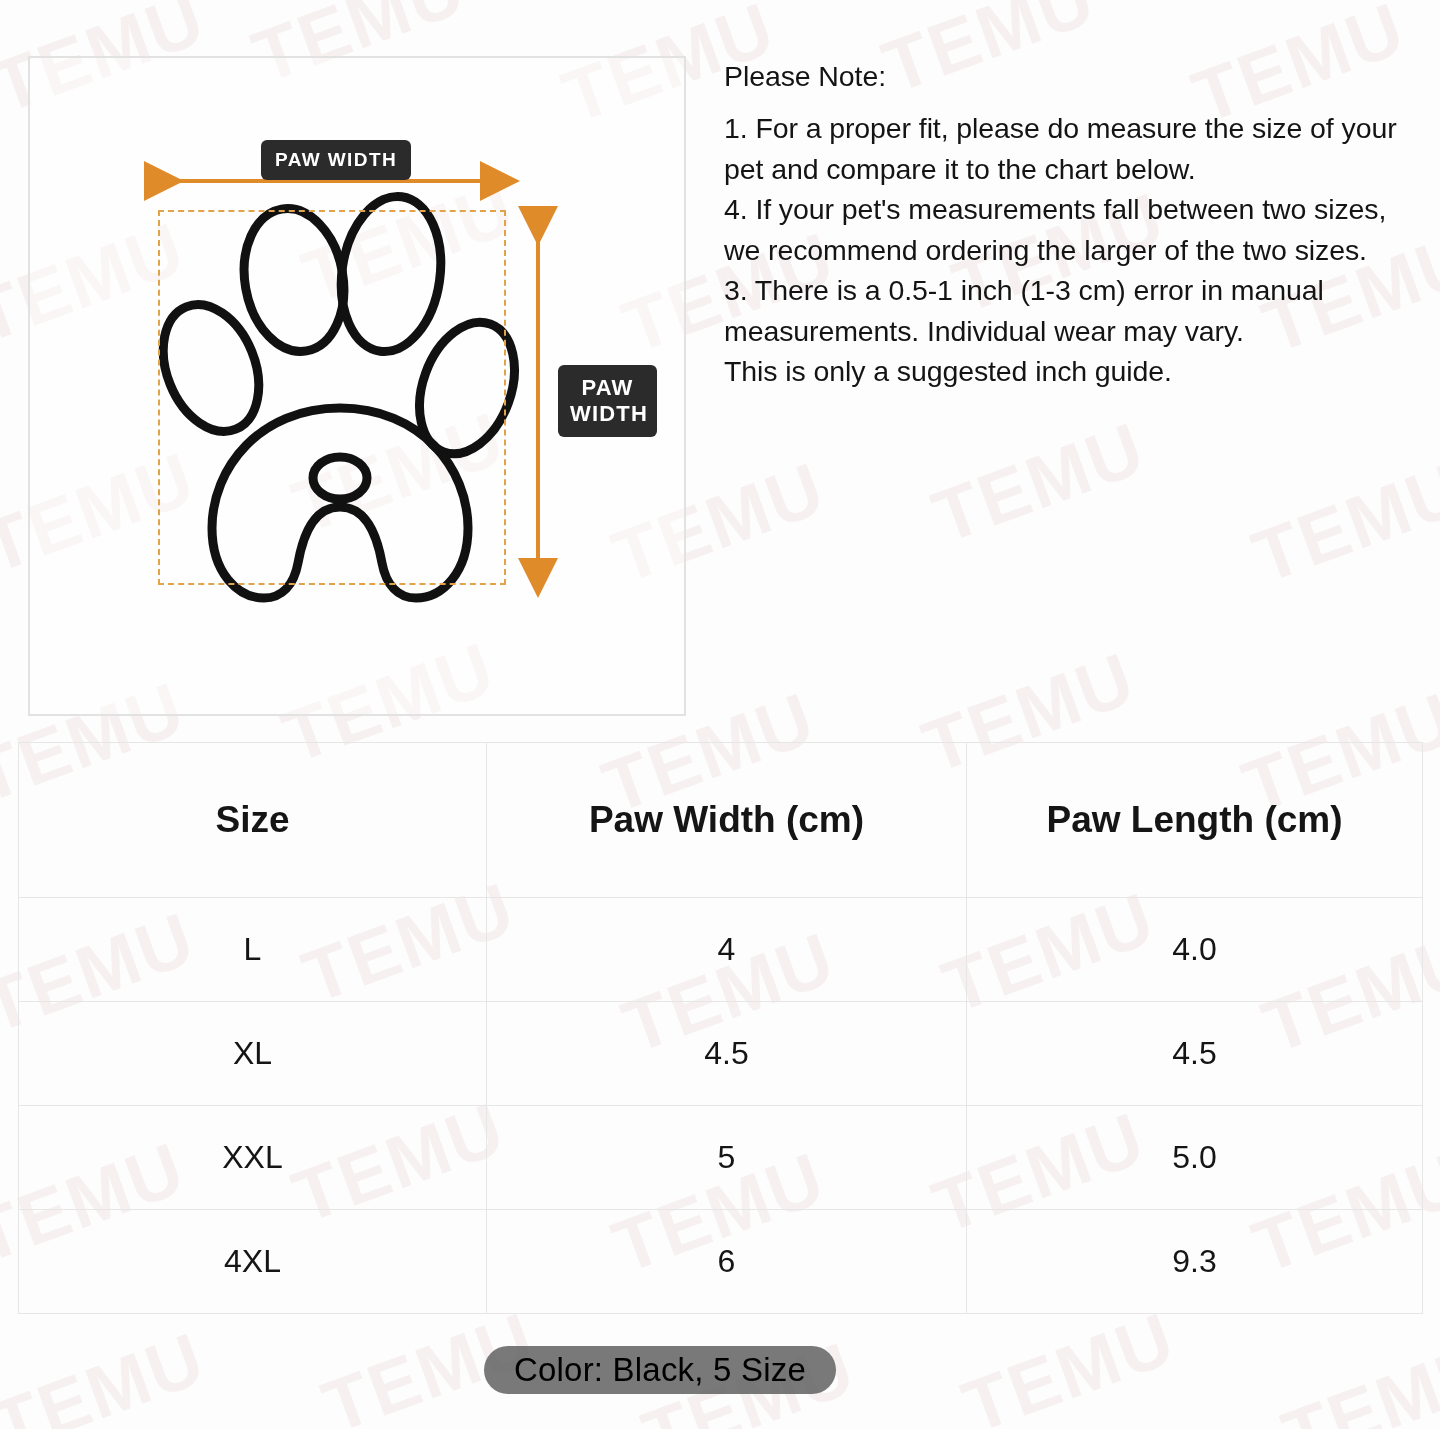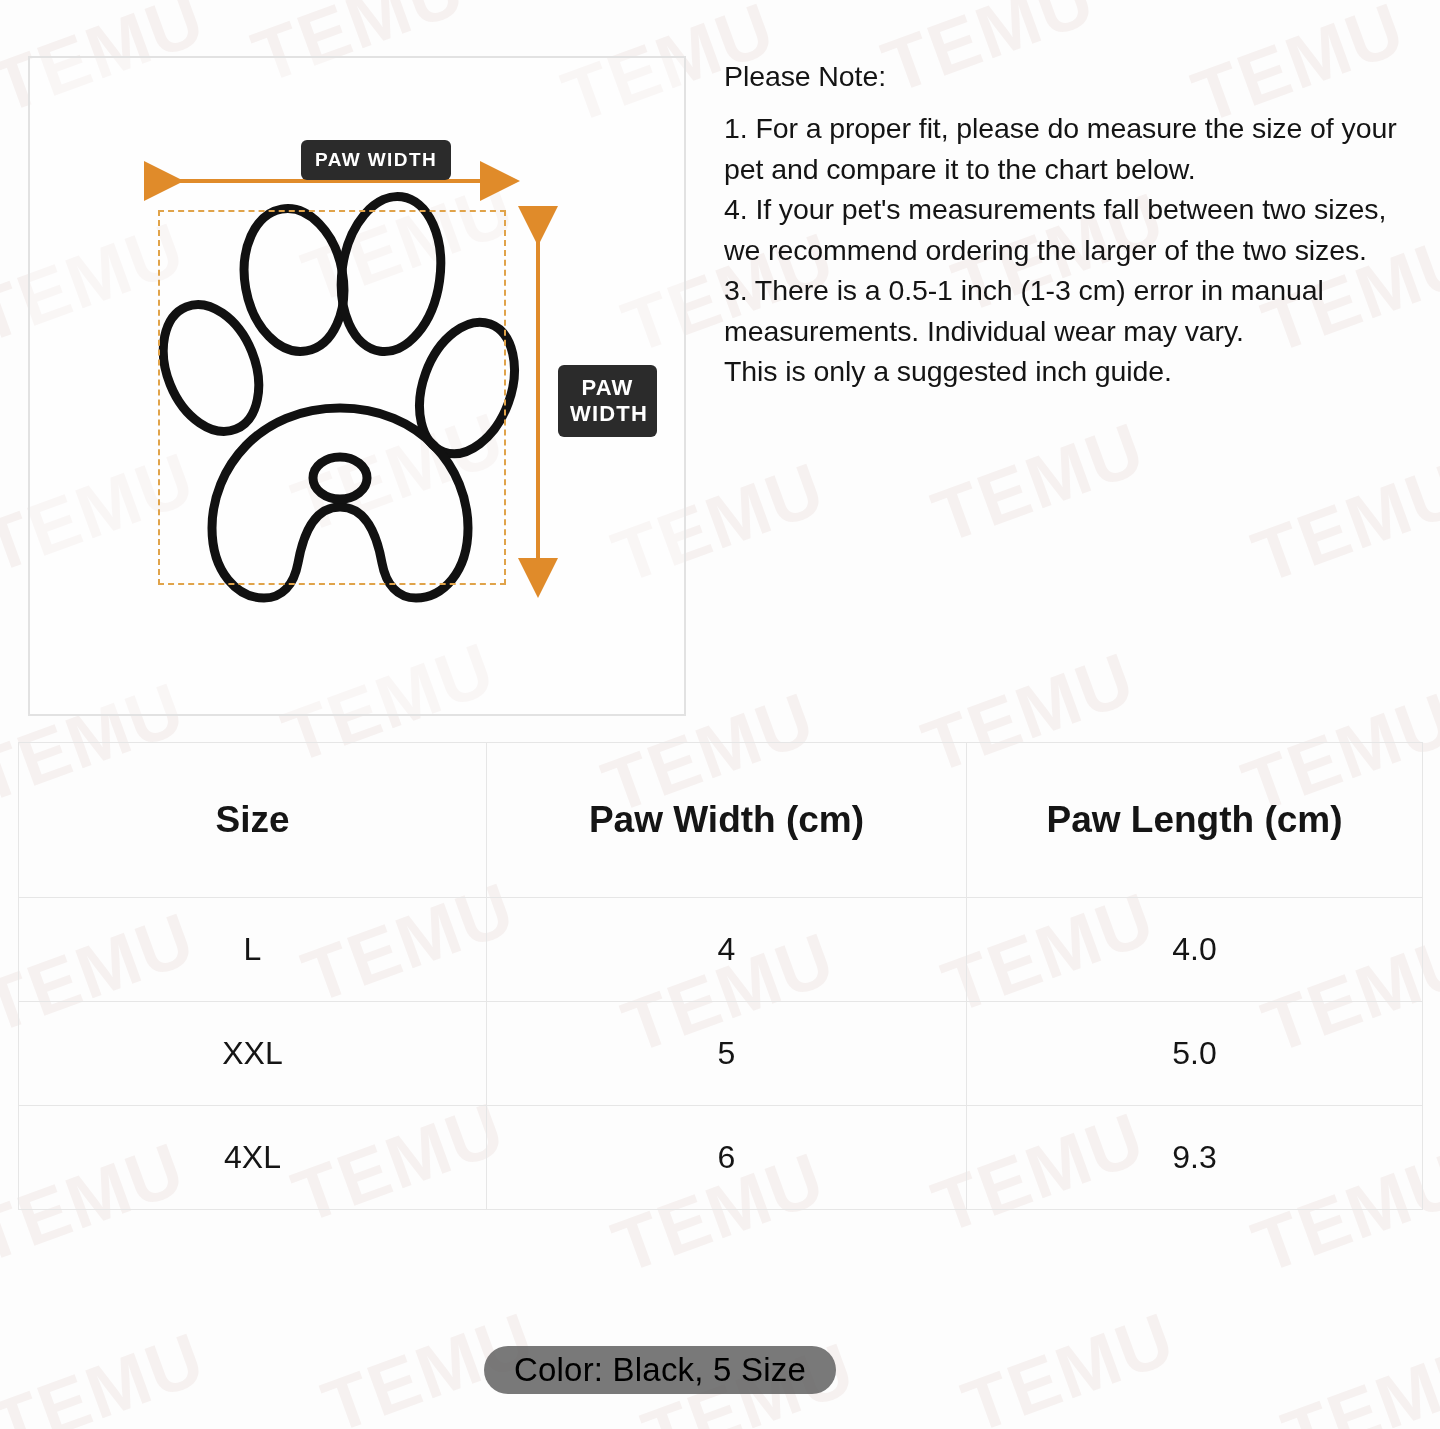--- a/index.html
+++ b/index.html
@@ -73,21 +73,20 @@
     letter-spacing: 1.4px;
     border-radius: 6px;
     padding: 9px 14px;
     text-align: center;
     line-height: 1.18;
     z-index: 4;
   }
   .tag-width {
     left: 231px;
     top: 82px;
-    margin-left: 40px;
   }
   .tag-length {
     left: 528px;
     top: 307px;
     font-size: 22px;
     letter-spacing: 1.2px;
     padding: 10px 12px;
     width: 75px;
   }
 
@@ -292,20 +291,25 @@
           <th>Paw Length (cm)</th>
         </tr>
       </thead>
       <tbody>
         <tr>
           <td>L</td>
           <td>4</td>
           <td>4.0</td>
         </tr>
         <tr>
+          <td>XL</td>
+          <td>4.5</td>
+          <td>4.5</td>
+        </tr>
+        <tr>
           <td>XXL</td>
           <td>5</td>
           <td>5.0</td>
         </tr>
         <tr>
           <td>4XL</td>
           <td>6</td>
           <td>9.3</td>
         </tr>
       </tbody>

